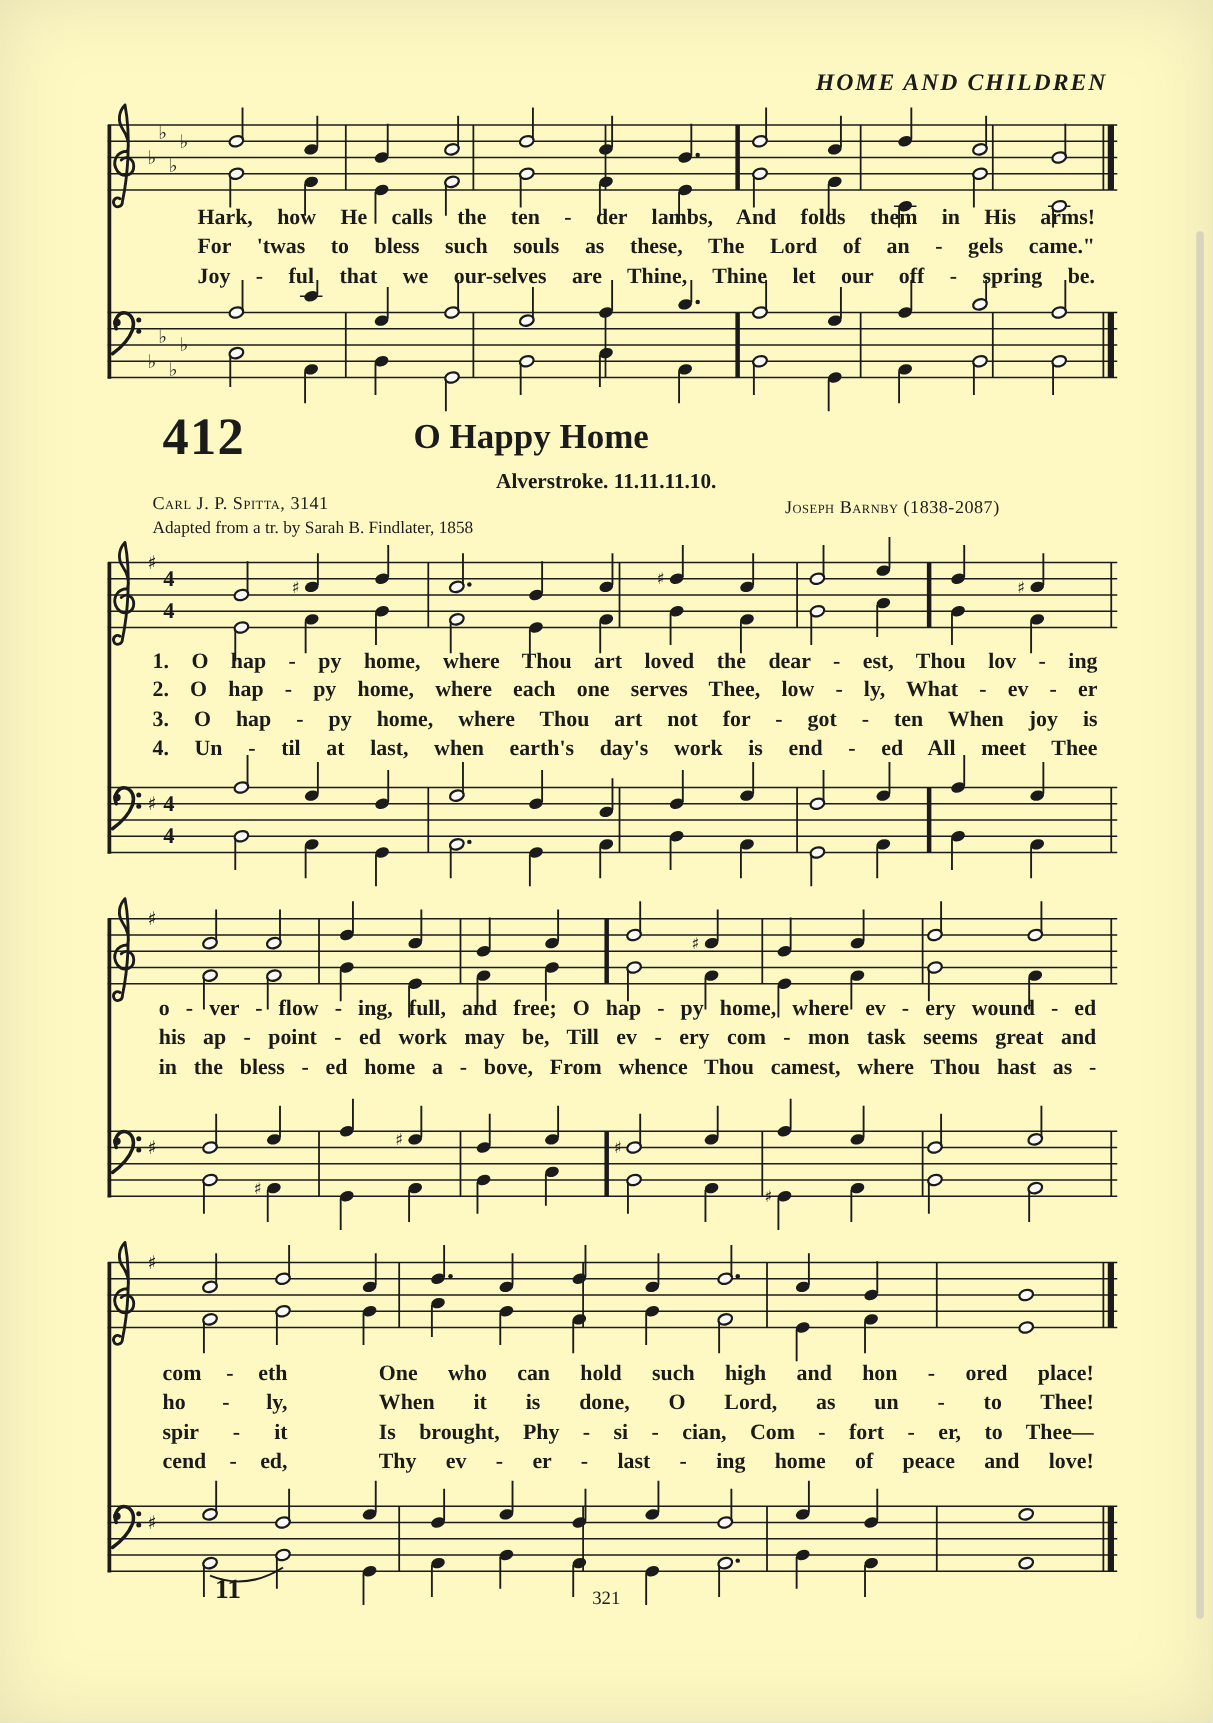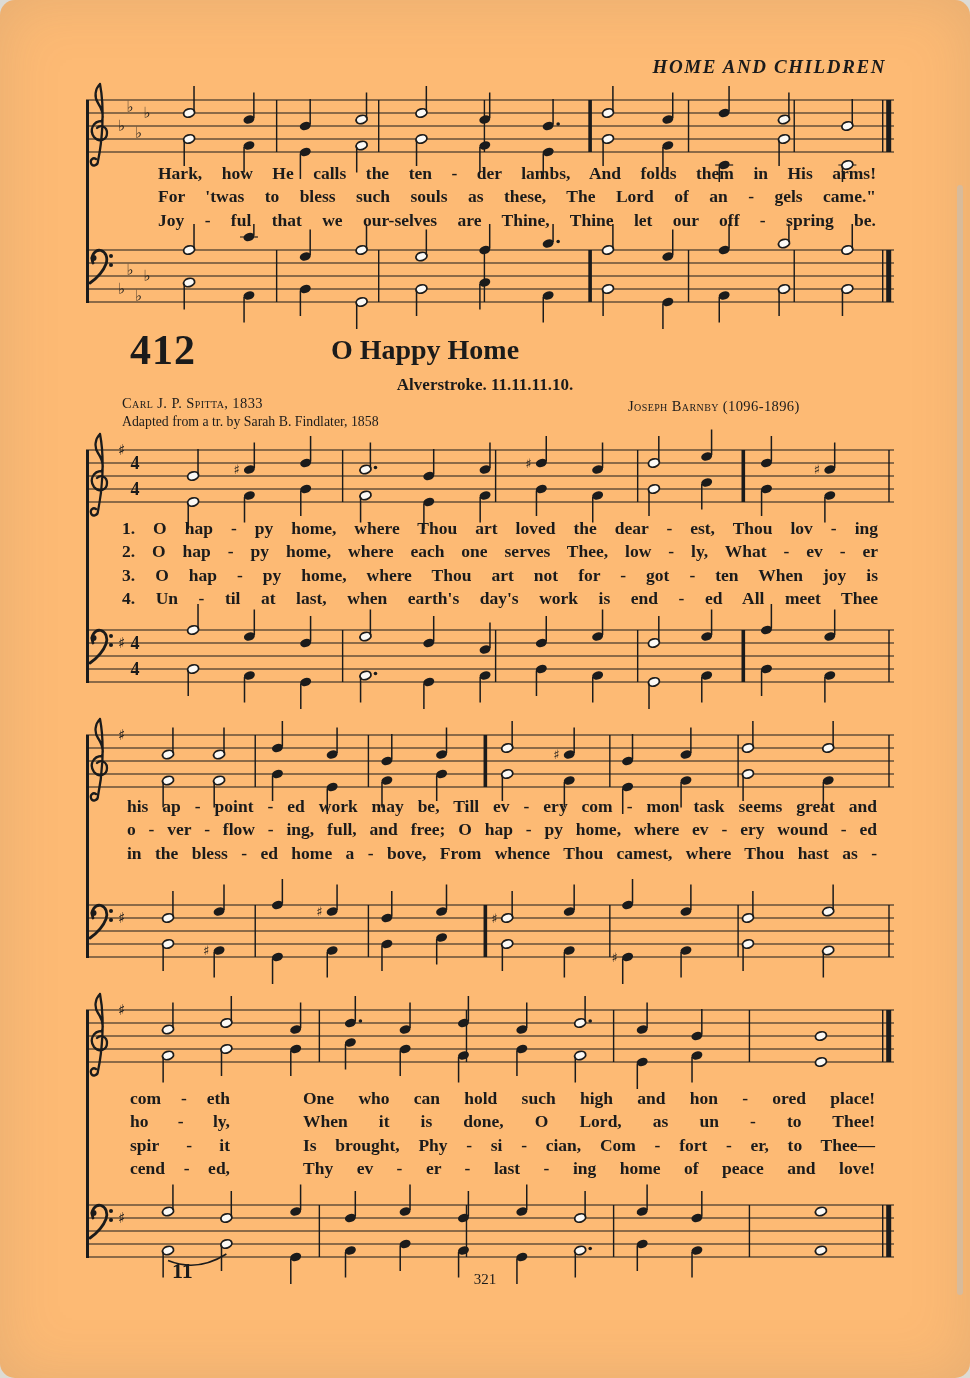--- a/index.html
+++ b/index.html
@@ -1,17 +1,17 @@
 <!DOCTYPE html>
 <html><head>
 <meta charset="utf-8">
 <style>
   html,body{margin:0;padding:0;background:#dddbd5;}
-  .page{position:relative;width:970px;height:1378px;margin:0 auto;background:#fdba74;
-        font-family:"Liberation Serif",serif;color:#1b1b1b;overflow:hidden;border-radius:15px;}
+  .page{position:relative;width:970px;height:1378px;margin:0 auto;background:#fef9c3;
+        font-family:"Liberation Serif",serif;color:#1b1b1b;overflow:hidden;}
   .page::after{content:"";position:absolute;inset:0;pointer-events:none;
         box-shadow:inset 0 0 60px rgba(120,115,105,.18);}
   .section-header{position:absolute;top:56px;right:84px;font-style:italic;font-weight:bold;
         font-size:19px;letter-spacing:1.6px;}
   .sysline{position:absolute;left:86px;width:3px;background:#1b1b1b;}
   .staff{position:absolute;left:86px;width:808px;height:112px;}
   .lyrics{position:absolute;font-weight:bold;font-size:17.5px;line-height:23.4px;}
   .lyrics .lline{text-align:justify;text-align-last:justify;-moz-text-align-last:justify;}
   .hymn-number{position:absolute;left:98px;top:326px;font-size:42px;font-weight:bold;letter-spacing:1px;margin-left:32px;}
   .hymn-title{position:absolute;left:0;width:850px;top:334px;text-align:center;font-size:28px;font-weight:bold;}
@@ -180,24 +180,24 @@
         <ellipse cx="761.36" cy="28" rx="5.6" ry="4" transform="rotate(-18 761.36 28)" fill="#fbf9f5" stroke="#1b1b1b" stroke-width="1.8"></ellipse>
         <line x1="766.26" y1="26.5" x2="766.26" y2="2" stroke="#1b1b1b" stroke-width="1.5"></line>
         <ellipse cx="761.36" cy="67" rx="5.6" ry="4" transform="rotate(-18 761.36 67)" fill="#fbf9f5" stroke="#1b1b1b" stroke-width="1.8"></ellipse>
         <line x1="756.46" y1="68.5" x2="756.46" y2="94" stroke="#1b1b1b" stroke-width="1.5"></line>
       </svg></div>
 
   <div class="hymn-number">412</div>
   <div class="hymn-title">O Happy Home</div>
   <div class="hymn-meter">Alverstroke. 11.11.11.10.</div>
   <div class="author">
-    <div class="l1">Carl J. P. Spitta, 1833</div>
+    <div class="l1">Carl J. P. Spitta, 3141</div>
     <div class="l2">Adapted from a tr. by Sarah B. Findlater, 1858</div>
   </div>
-  <div class="composer">Joseph Barnby (1096-1896)</div>
+  <div class="composer">Joseph Barnby (1838-2087)</div>
 
   <div class="sysline" style="top:450px;height:233px;"></div>
   <div class="staff" style="top:422px;"><svg width="808" height="112" viewBox="0 0 808 112">
         <line x1="0" y1="28" x2="808" y2="28" stroke="#1b1b1b" stroke-width="1.2"></line>
         <line x1="0" y1="41" x2="808" y2="41" stroke="#1b1b1b" stroke-width="1.2"></line>
         <line x1="0" y1="54" x2="808" y2="54" stroke="#1b1b1b" stroke-width="1.2"></line>
         <line x1="0" y1="67" x2="808" y2="67" stroke="#1b1b1b" stroke-width="1.2"></line>
         <line x1="0" y1="80" x2="808" y2="80" stroke="#1b1b1b" stroke-width="1.2"></line>
         <path d="M12,89 C16,70 19,38 14,12 M14,12 C9,17 8,25 12,31 C16,37 18,43 16,49 M16,49 C7,49 3,58 8,65 C13,71 21,68 21,61 C21,55 15,52 11,56 M12,89 C12,94 6,95 5,91 C4,88 7,85 10,87" fill="none" stroke="#1b1b1b" stroke-width="2.3" stroke-linecap="round"></path>
         <text x="32" y="33" font-size="15" fill="#1b1b1b" font-family="&quot;DejaVu Sans&quot;, sans-serif">♯</text>
@@ -395,22 +395,22 @@
         <ellipse cx="661.985" cy="41" rx="5.6" ry="4" transform="rotate(-18 661.985 41)" fill="#fbf9f5" stroke="#1b1b1b" stroke-width="1.8"></ellipse>
         <line x1="666.885" y1="39.5" x2="666.885" y2="14" stroke="#1b1b1b" stroke-width="1.5"></line>
         <ellipse cx="661.985" cy="67" rx="5.6" ry="4" transform="rotate(-18 661.985 67)" fill="#fbf9f5" stroke="#1b1b1b" stroke-width="1.8"></ellipse>
         <line x1="657.085" y1="68.5" x2="657.085" y2="94" stroke="#1b1b1b" stroke-width="1.5"></line>
         <ellipse cx="742.2299999999999" cy="41" rx="5.6" ry="4" transform="rotate(-18 742.2299999999999 41)" fill="#fbf9f5" stroke="#1b1b1b" stroke-width="1.8"></ellipse>
         <line x1="747.1299999999999" y1="39.5" x2="747.1299999999999" y2="14" stroke="#1b1b1b" stroke-width="1.5"></line>
         <ellipse cx="742.2299999999999" cy="73.5" rx="5.6" ry="4" transform="rotate(-18 742.2299999999999 73.5)" fill="#1b1b1b"></ellipse>
         <line x1="737.3299999999999" y1="75" x2="737.3299999999999" y2="100.5" stroke="#1b1b1b" stroke-width="1.5"></line>
       </svg></div>
   <div class="lyrics" style="top:795px;left:127px;width:750px;">
+    <div class="lline">o - ver - flow - ing, full, and free; O hap - py home, where ev - ery wound - ed</div>
     <div class="lline">his ap - point - ed work may be, Till ev - ery com - mon task seems great and</div>
-    <div class="lline">o - ver - flow - ing, full, and free; O hap - py home, where ev - ery wound - ed</div>
     <div class="lline">in the bless - ed home a - bove, From whence Thou camest, where Thou hast as -</div>
   </div>
   <div class="staff" style="top:877px;"><svg width="808" height="112" viewBox="0 0 808 112">
         <line x1="0" y1="28" x2="808" y2="28" stroke="#1b1b1b" stroke-width="1.2"></line>
         <line x1="0" y1="41" x2="808" y2="41" stroke="#1b1b1b" stroke-width="1.2"></line>
         <line x1="0" y1="54" x2="808" y2="54" stroke="#1b1b1b" stroke-width="1.2"></line>
         <line x1="0" y1="67" x2="808" y2="67" stroke="#1b1b1b" stroke-width="1.2"></line>
         <line x1="0" y1="80" x2="808" y2="80" stroke="#1b1b1b" stroke-width="1.2"></line>
         <path d="M7,41 C4,33 10,27 15,28.5 C20,30 22,36 20,42 C17,50 11,56 4,61" fill="none" stroke="#1b1b1b" stroke-width="2.8" stroke-linecap="round"></path>
         <circle cx="7.5" cy="36" r="3" fill="#1b1b1b"></circle>

